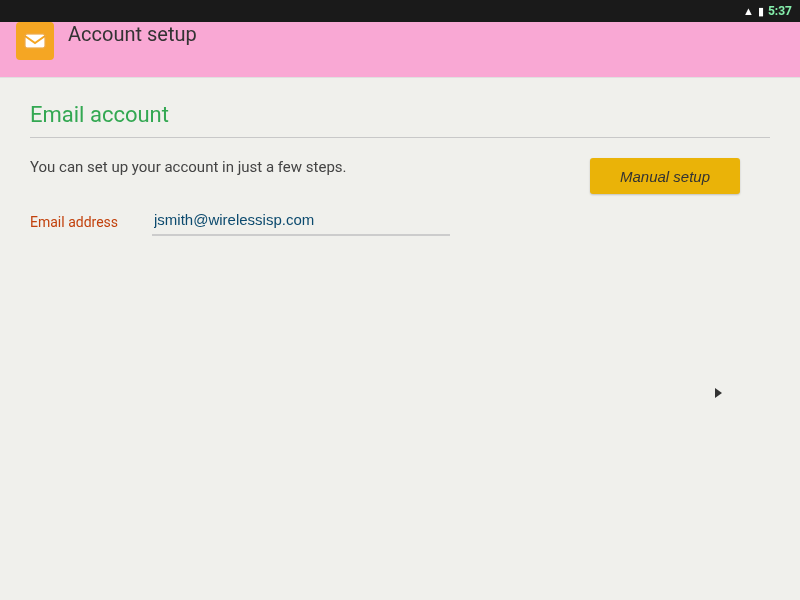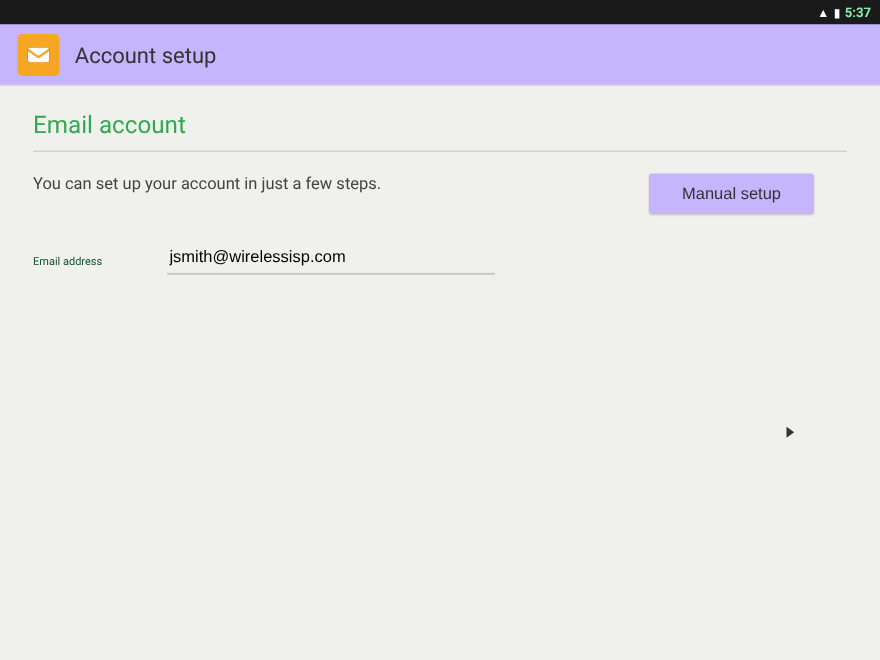--- a/index.html
+++ b/index.html
@@ -33,23 +33,22 @@
     .status-time {
       color: #86efac;
       font-size: 12px;
       font-weight: bold;
     }
 
     
     #app-bar {
       width: 800px;
       height: 56px;
-      background: #c4b5fd;
-      display: flex;
-      align-items: center;
+      background: #f9a8d4;
+      display: flex;
       padding: 0 16px;
       gap: 14px;
       border-bottom: 1px solid #e0e0e0;
     }
 
     #app-icon {
       width: 38px;
       height: 38px;
       background: #f5a623;
       border-radius: 4px;
@@ -90,53 +89,53 @@
       width: 100%;
       height: 1px;
       background: #c8c8c8;
       margin-bottom: 18px;
     }
 
     #description {
       font-size: 15px;
       color: #444;
       line-height: 1.5;
-      margin-bottom: 42px;
+      margin-bottom: 28px;
       max-width: 380px;
     }
 
     
     #form-area {
       display: flex;
       flex-direction: column;
       gap: 20px;
       max-width: 420px;
     }
 
     .form-row {
       display: flex;
       align-items: flex-end;
       gap: 12px;
     }
 
     .form-label {
-      font-size: 10px;
-      color: #14532d;
+      font-size: 14px;
+      color: #c2410c;
       width: 110px;
       flex-shrink: 0;
       padding-bottom: 6px;
     }
 
     .form-input {
       flex: 1;
       border: none;
       border-bottom: 2px solid #ccc;
       background: transparent;
       font-size: 15px;
-      color: #000000;
+      color: #0c4a6e;
       padding: 4px 2px 6px;
       outline: none;
     }
 
     .form-input.active {
       border-bottom-color: #4285f4;
     }
 
     
     #buttons-area {
@@ -144,30 +143,31 @@
       right: 60px;
       top: 80px;
       display: flex;
       flex-direction: column;
       gap: 20px;
     }
 
     .action-button {
       width: 150px;
       height: 36px;
-      background: #c4b5fd;
+      background: #eab308;
       border: none;
       border-radius: 3px;
       font-size: 15px;
       color: #333;
       cursor: pointer;
       display: flex;
       align-items: center;
       justify-content: center;
       box-shadow: 0 1px 2px rgba(0,0,0,0.2);
+      font-style: italic;
     }
 
     
     #nav-bar {
       width: 800px;
       height: 38px;
       background: #1a1a1a;
       display: flex;
       align-items: center;
       justify-content: space-around;

